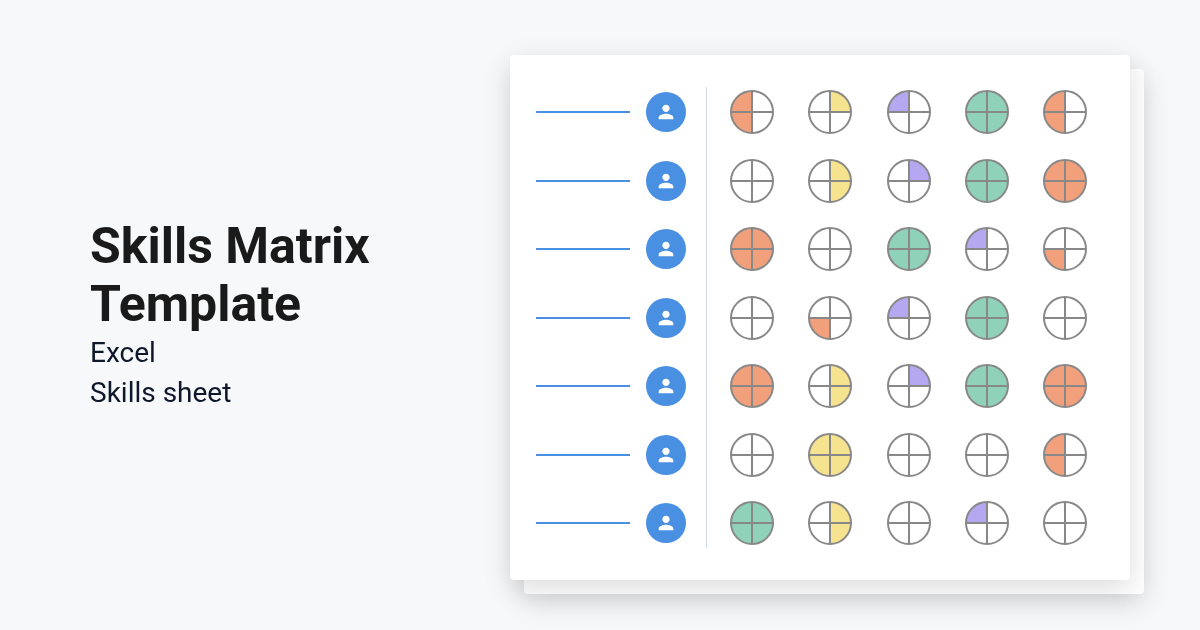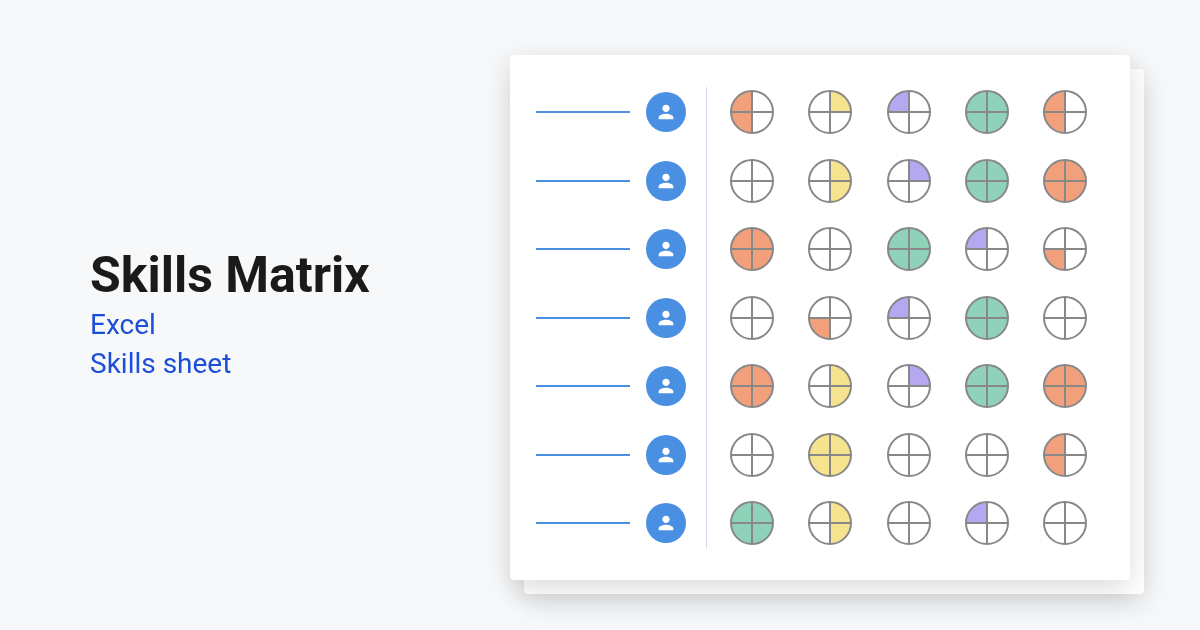--- a/index.html
+++ b/index.html
@@ -21,21 +21,21 @@
   }
   .title {
     font-size: 50px;
     font-weight: 700;
     color: #1a1a1a;
     line-height: 1.15;
   }
   .subtitle {
     font-size: 28px;
     font-weight: 400;
-    color: #1d4ed8;
+    color: #0f172a;
     line-height: 1.4;
   }
   .card-stack {
     position: absolute;
     right: 70px;
     top: 55px;
     width: 620px;
     height: 525px;
   }
   .card-back {
@@ -113,20 +113,21 @@
     position: relative;
   }
   .cell svg { width: 100%; height: 100%; display: block; }
 </style>
 </head>
 <body>
 
 <div class="left-content">
   <h1 class="title">
     <span>Skills Matrix</span><br>
+    <span>Template</span>
   </h1>
   <div class="subtitle">
     <span>Excel</span><br>
     <span>Skills sheet</span>
   </div>
 </div>
 
 <div class="card-stack">
   <div class="card-back"></div>
   <div class="card-front">

